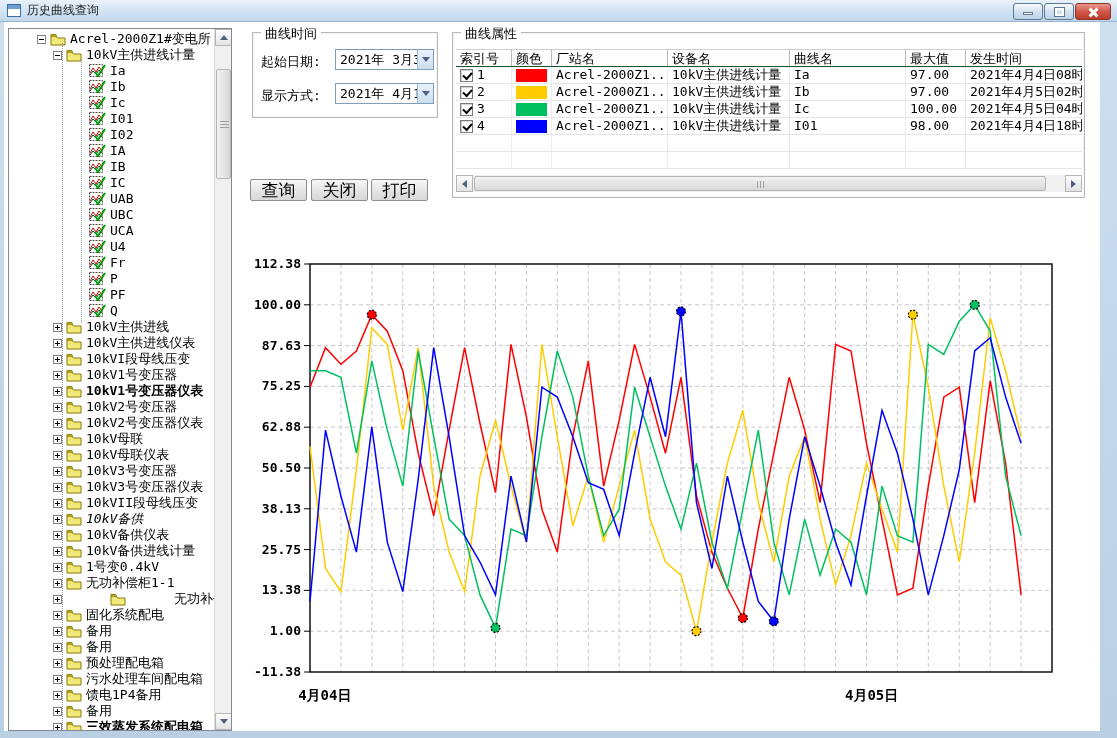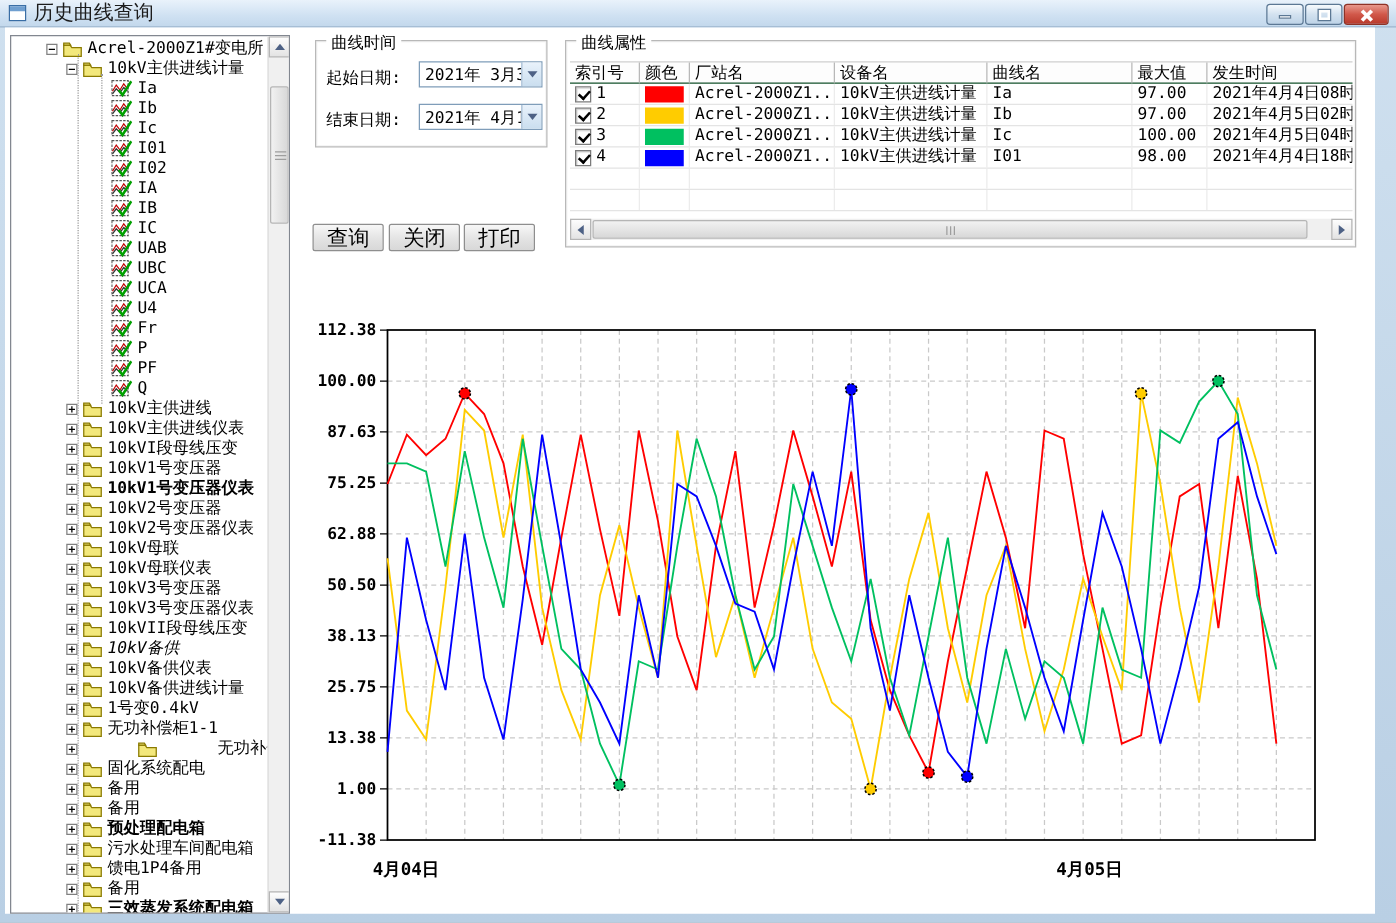--- a/index.html
+++ b/index.html
@@ -2,21 +2,21 @@
 <html><head>
 <meta charset="utf-8">
 <style>
   html,body{margin:0;padding:0;background:#9fb6c8;}
   *{box-sizing:border-box;font-family:"DejaVu Sans Mono","DejaVu Sans",monospace;}
   .window{position:relative;width:1117px;height:738px;background:linear-gradient(#cfe0ef,#b9cfe4);overflow:hidden;box-shadow:0 0 6px rgba(0,0,0,.5);}
   
   .titlebar{position:absolute;left:0;top:0;width:1117px;height:22px;background:linear-gradient(#e9f2fb,#cfe1f2 60%,#c3d8ec);border-bottom:1px solid #9ab4cd;display:flex;align-items:center;}
   .app-icon{width:14px;height:13px;margin:0 6px 0 7px;background:#fff;border:1px solid #3a6ea5;position:relative;}
   .app-icon::before{content:"";position:absolute;left:0;top:0;right:0;height:4px;background:#6f9fd0;}
-  .title-text{font-size:16px;color:#1c1c1c;}
+  .title-text{font-size:12px;color:#1c1c1c;}
   .winbtns{position:absolute;right:6px;top:3px;display:flex;gap:1px;}
   .wbtn{width:30px;height:17px;border:1px solid #5c7894;border-radius:3px;background:linear-gradient(#f6fafd,#d3e2f0 50%,#bed3e7);position:relative;}
   .wbtn.close{width:36px;background:linear-gradient(#e8988c,#d1584a 50%,#b93a2c);border-color:#8e3226;}
   .glyph-min{position:absolute;left:9px;bottom:4px;width:10px;height:3px;background:#fff;border:1px solid #5c7894;}
   .glyph-max{position:absolute;left:10px;top:4px;width:9px;height:8px;border:2px solid #fff;outline:1px solid #5c7894;}
   .glyph-x{position:absolute;left:0;top:0;width:100%;height:100%;}
   .glyph-x::before,.glyph-x::after{content:"";position:absolute;left:16px;top:3px;width:3px;height:11px;background:#fff;}
   .glyph-x::before{transform:rotate(45deg);} .glyph-x::after{transform:rotate(-45deg);}
   
   .content{position:absolute;left:4px;top:22px;width:1096px;height:709px;background:#ffffff;}
@@ -475,21 +475,21 @@
 
   <div class="tree-row" style="padding-left: 44px;">
     <span class="expander plus"></span>
     <span class="ticon"><svg width="16" height="13" viewBox="0 0 16 13">
                 <path d="M1 3 h5 l1.5 2 H15 v7 H1 z" fill="#f3e87c" stroke="#8a7a00" stroke-width="1"></path>
                 <path d="M1 3 v-1.5 h4.5 l1 1.5 z" fill="#f3e87c" stroke="#8a7a00" stroke-width="1"></path>
               </svg></span>
     <span class="tlabel">备用</span>
   </div>
 
-  <div class="tree-row" style="padding-left: 44px; font-weight: bold;">
+  <div class="tree-row" style="padding-left: 44px;">
     <span class="expander plus"></span>
     <span class="ticon"><svg width="16" height="13" viewBox="0 0 16 13">
                 <path d="M1 3 h5 l1.5 2 H15 v7 H1 z" fill="#f3e87c" stroke="#8a7a00" stroke-width="1"></path>
                 <path d="M1 3 v-1.5 h4.5 l1 1.5 z" fill="#f3e87c" stroke="#8a7a00" stroke-width="1"></path>
               </svg></span>
     <span class="tlabel">预处理配电箱</span>
   </div>
 
   <div class="tree-row" style="padding-left: 44px;">
     <span class="expander plus"></span>
@@ -542,21 +542,21 @@
 
     <div class="group" style="left:248px;top:10px;width:186px;height:86px;">
       <span class="group-title">曲线时间</span>
       <span class="flabel" style="left:8px;top:20px;">起始日期:</span>
       <div class="combo" style="left:82px;top:16px;width:99px;">
         <span class="val">2021年 3月30</span>
         <span class="drop">
             <span class="tri down"></span>
           </span>
       </div>
-      <span class="flabel" style="left:8px;top:54px;">结束日期:</span>
+      <span class="flabel" style="left:8px;top:54px;">显示方式:</span>
       <div class="combo" style="left:82px;top:50px;width:99px;">
         <span class="val">2021年 4月14</span>
         <span class="drop">
             <span class="tri down"></span>
           </span>
       </div>
     </div>
 
 
     <div class="pbtn" style="left:246px;top:157px;">查询</div>

